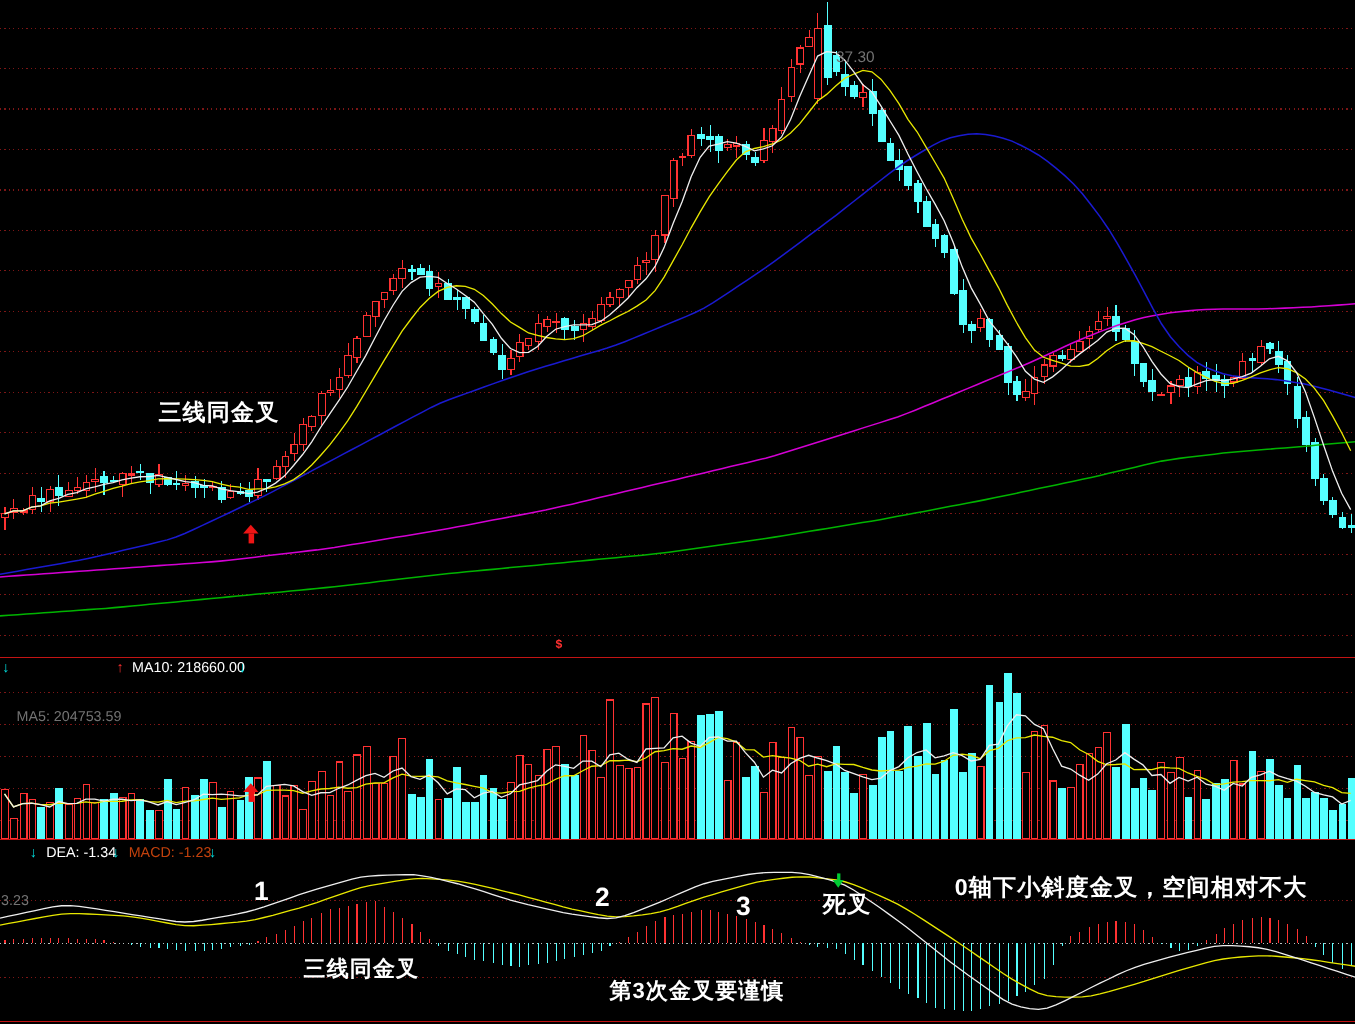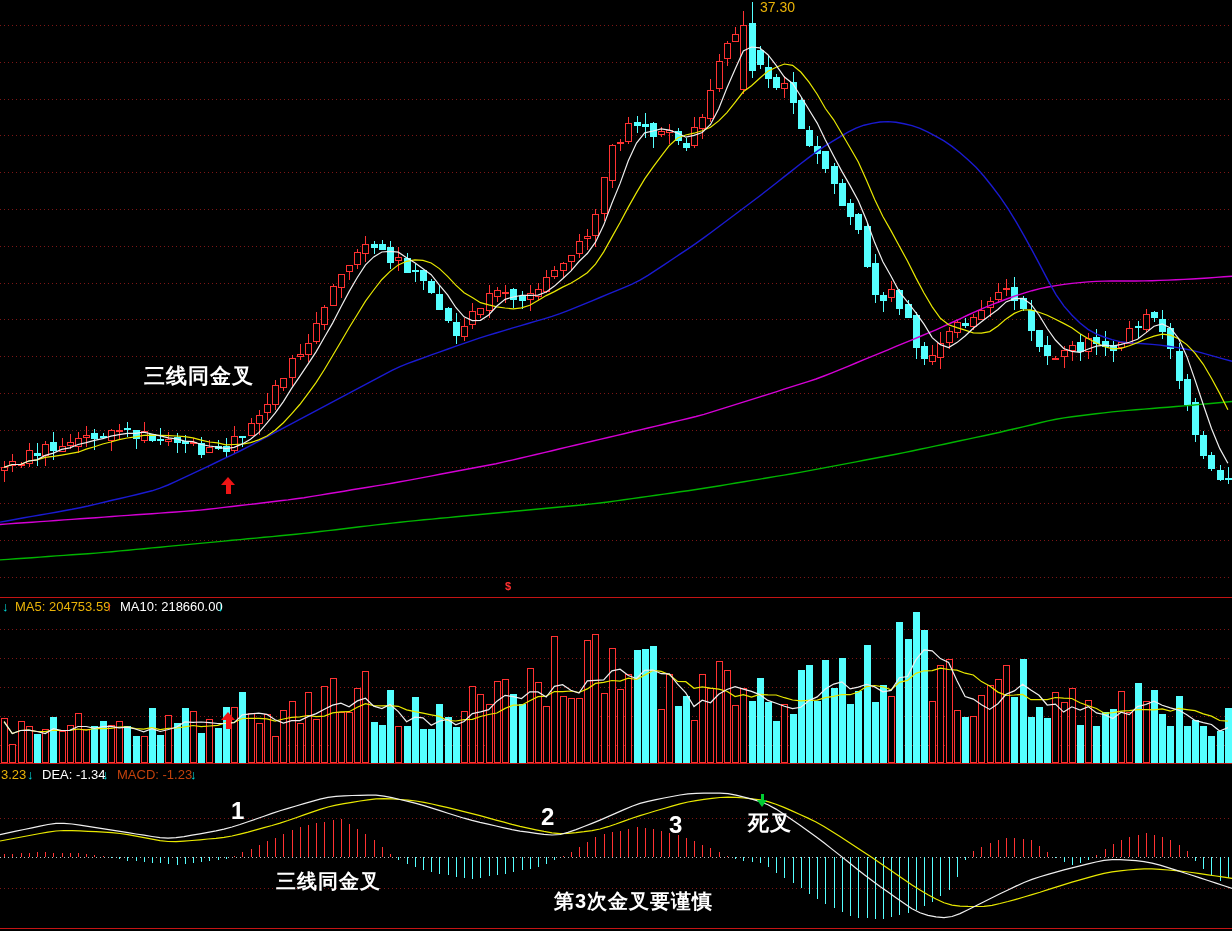--- a/index.html
+++ b/index.html
@@ -1,20 +1,20 @@
 <!DOCTYPE html>
 <html><head>
 <meta charset="utf-8">
 <style>
   html,body{margin:0;padding:0;background:#000;}
   #screen{position:relative;width:1232px;height:931px;background:#000;overflow:hidden;
           font-family:"Liberation Sans","DejaVu Sans",sans-serif;}
   #chart-canvas{position:absolute;left:0;top:0;}
   .ov{position:absolute;white-space:nowrap;line-height:1;}
-  .t-white{color:#eab308;}
+  .t-white{color:#737373;margin-top:44px;}
   .t-yellow{color:#ffffff;}
   .t-magenta{color:#c2410c;text-align:center;}
   .t-cyan{color:#00e0e0;}
   .t-red{color:#ff3030;}
   .fs13{font-size:13px;}
   .fs14{font-size:14px;}
   .anno{font-size:21px;font-weight:bold;letter-spacing:1px;}
   .anno20{font-size:20px;font-weight:bold;letter-spacing:1px;}
   .num{font-size:24px;font-weight:bold;}
   .arrow{position:absolute;}
@@ -711,15 +711,16 @@
   <div class="ov t-cyan fs13" style="left:190px;top:768px;font-weight:bold;">↓</div>
 
   <div class="ov t-yellow num" style="left:231px;top:799px;">1</div>
   <div class="ov t-yellow num" style="left:541px;top:805px;">2</div>
   <div class="ov t-yellow num" style="left:669px;top:813px;">3</div>
   <div class="arrow green" style="left:757px;top:794px;">
     <div class="stem"></div>
       <div class="head-down"></div>
   </div>
   <div class="ov t-yellow anno" style="left:748px;top:812px;">死叉</div>
+  <div class="ov t-yellow anno" style="left:868px;top:797px;">0轴下小斜度金叉，空间相对不大</div>
   <div class="ov t-yellow anno20" style="left:276px;top:871px;">三线同金叉</div>
   <div class="ov t-yellow anno20" style="left:554px;top:891px;">第3次金叉要谨慎</div>
 </div>
 
 </body></html>

